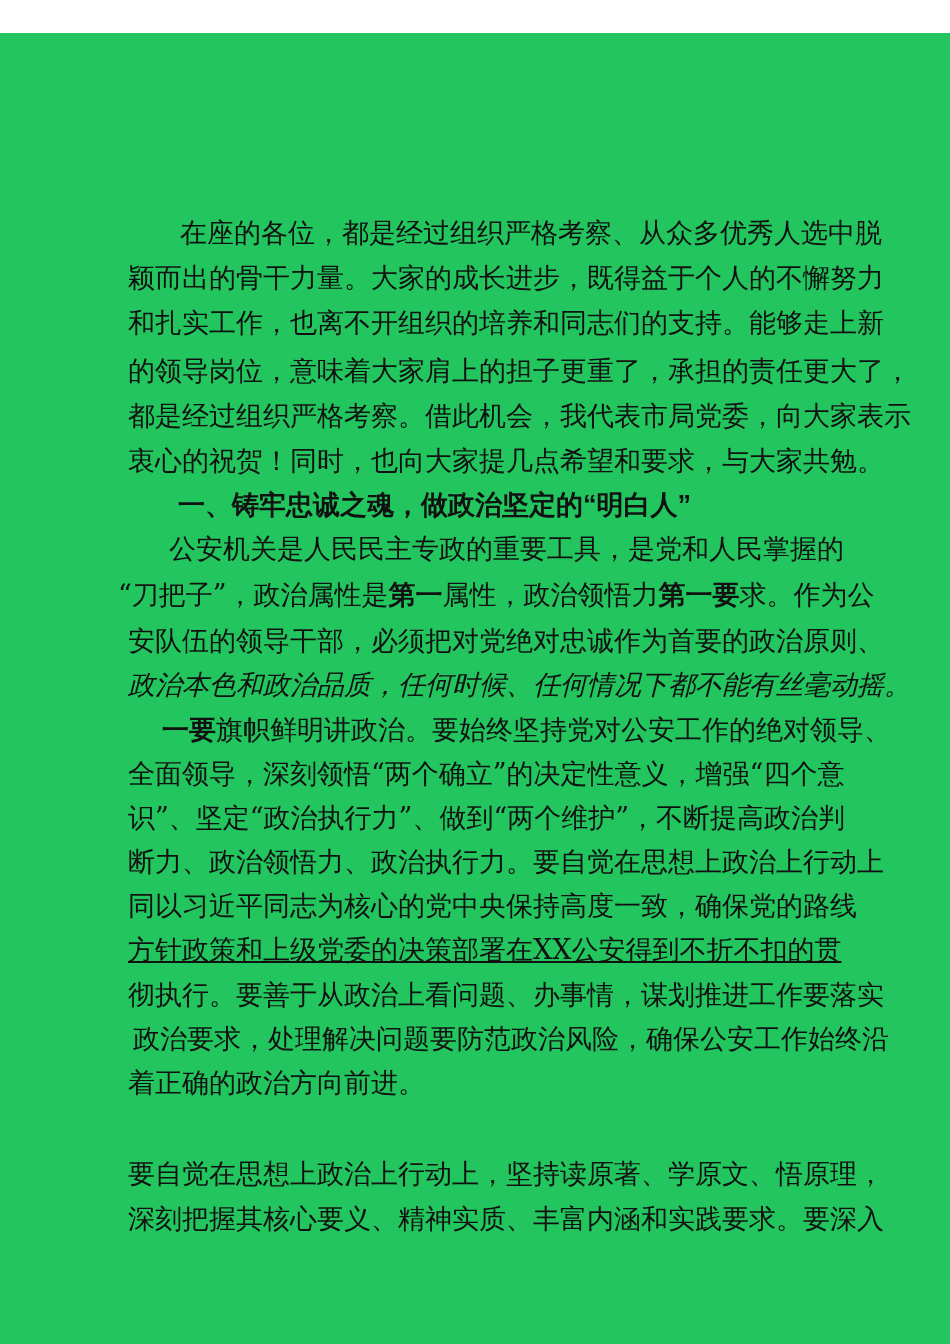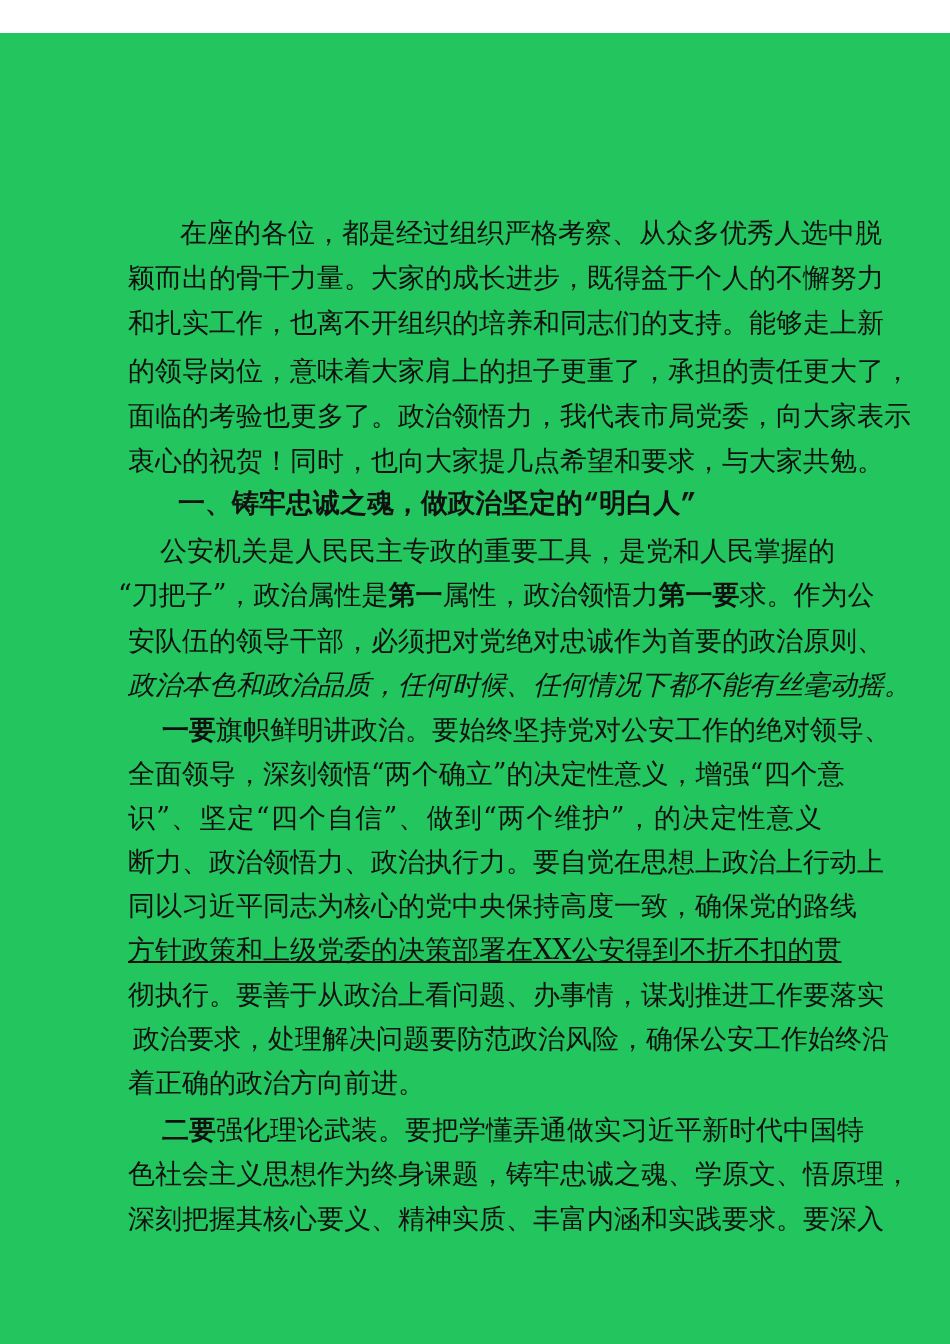--- a/index.html
+++ b/index.html
@@ -3,48 +3,47 @@
 <meta charset="utf-8">
 <style>
   html, body { margin: 0; padding: 0; background: #ffffff; }
   body { width: 950px; height: 1344px; position: relative; overflow: hidden;
          font-family: "DejaVu Serif", "Liberation Serif", serif; color: #111; }
   .page { position: absolute; left: 0; top: 0; width: 950px; height: 1344px; background: #22c55e; margin-top: 33px; }
   .line { position: absolute; height: 40px; line-height: 40px; font-size: 27px;
           white-space: nowrap; text-align: justify; text-align-last: justify; letter-spacing: 0; }
   .line.last { text-align-last: left; }
   .b { font-weight: bold; }
-  .heading { font-weight: bold; font-family: Liberation Mono, monospace; }
+  .heading { font-weight: bold; font-family: Liberation Sans, sans-serif; }
 </style>
 </head>
 <body>
 
 <div class="page">
 
   <div class="line" style="top:180px; left:180px; width:642px;">在座的各位，都是经过组织严格考察、从众多优秀人选中脱</div>
   <div class="line" style="top:225px; left:128px; width:694px;">颖而出的骨干力量。大家的成长进步，既得益于个人的不懈努力</div>
   <div class="line" style="top:270px; left:128px; width:694px;">和扎实工作，也离不开组织的培养和同志们的支持。能够走上新</div>
   <div class="line" style="top:318px; left:128px; width:704px;">的领导岗位，意味着大家肩上的担子更重了，承担的责任更大了，</div>
-  <div class="line" style="top:363px; left:128px; width:694px;">面临的考验也更多了。政治领悟力，我代表市局党委，向大家表示</div>
+  <div class="line" style="top:363px; left:128px; width:694px;">都是经过组织严格考察。借此机会，我代表市局党委，向大家表示</div>
   <div class="line" style="top:408px; left:128px; width:694px;">衷心的祝贺！同时，也向大家提几点希望和要求，与大家共勉。</div>
 
   <div class="line heading last" style="top:452px; left:178px; width:560px;">一、铸牢忠诚之魂，做政治坚定的“明白人”</div>
 
-  <div class="line" style="top:498px; left:160px; width:662px;">公安机关是人民民主专政的重要工具，是党和人民掌握的</div>
+  <div class="line" style="top:498px; left:169px; width:662px;font-family:Liberation Mono, monospace;">公安机关是人民民主专政的重要工具，是党和人民掌握的</div>
   <div class="line" style="top:542px; left:118px; width:704px;"><span>“刀把子”，政治属性是</span><span class="b">第一</span><span>属性，政治领悟力</span><span class="b">第一要</span><span>求。作为公</span></div>
   <div class="line" style="top:588px; left:128px; width:704px;">安队伍的领导干部，必须把对党绝对忠诚作为首要的政治原则、</div>
   <div class="line" style="top:632px; left:128px; width:704px;font-style:italic;">政治本色和政治品质，任何时候、任何情况下都不能有丝毫动摇。</div>
 
   <div class="line" style="top:677px; left:162px; width:670px;"><span class="b">一要</span><span>旗帜鲜明讲政治。要始终坚持党对公安工作的绝对领导、</span></div>
   <div class="line" style="top:721px; left:128px; width:694px;">全面领导，深刻领悟“两个确立”的决定性意义，增强“四个意</div>
-  <div class="line" style="top:765px; left:128px; width:694px;">识”、坚定“四个自信”、做到“两个维护”，的决定性意义</div>
+  <div class="line" style="top:765px; left:128px; width:694px;">识”、坚定“政治执行力”、做到“两个维护”，不断提高政治判</div>
   <div class="line" style="top:809px; left:128px; width:694px;">断力、政治领悟力、政治执行力。要自觉在思想上政治上行动上</div>
   <div class="line" style="top:853px; left:128px; width:694px;">同以习近平同志为核心的党中央保持高度一致，确保党的路线</div>
   <div class="line" style="top:897px; left:128px; width:694px;text-decoration:underline;">方针政策和上级党委的决策部署在XX公安得到不折不扣的贯</div>
   <div class="line" style="top:942px; left:128px; width:694px;">彻执行。要善于从政治上看问题、办事情，谋划推进工作要落实</div>
   <div class="line" style="top:986px; left:133px; width:694px;">政治要求，处理解决问题要防范政治风险，确保公安工作始终沿</div>
   <div class="line last" style="top:1030px; left:128px; width:694px;">着正确的政治方向前进。</div>
 
-  <div class="line" style="top:1077px; left:162px; width:660px;"><span class="b">二要</span><span>强化理论武装。要把学懂弄通做实习近平新时代中国特</span></div>
-  <div class="line" style="top:1121px; left:128px; width:694px;">色社会主义思想作为终身课题，铸牢忠诚之魂、学原文、悟原理，</div>
+  <div class="line" style="top:1121px; left:128px; width:694px;">要自觉在思想上政治上行动上，坚持读原著、学原文、悟原理，</div>
   <div class="line" style="top:1166px; left:128px; width:694px;">深刻把握其核心要义、精神实质、丰富内涵和实践要求。要深入</div>
 
 </div>
 
 </body></html>

